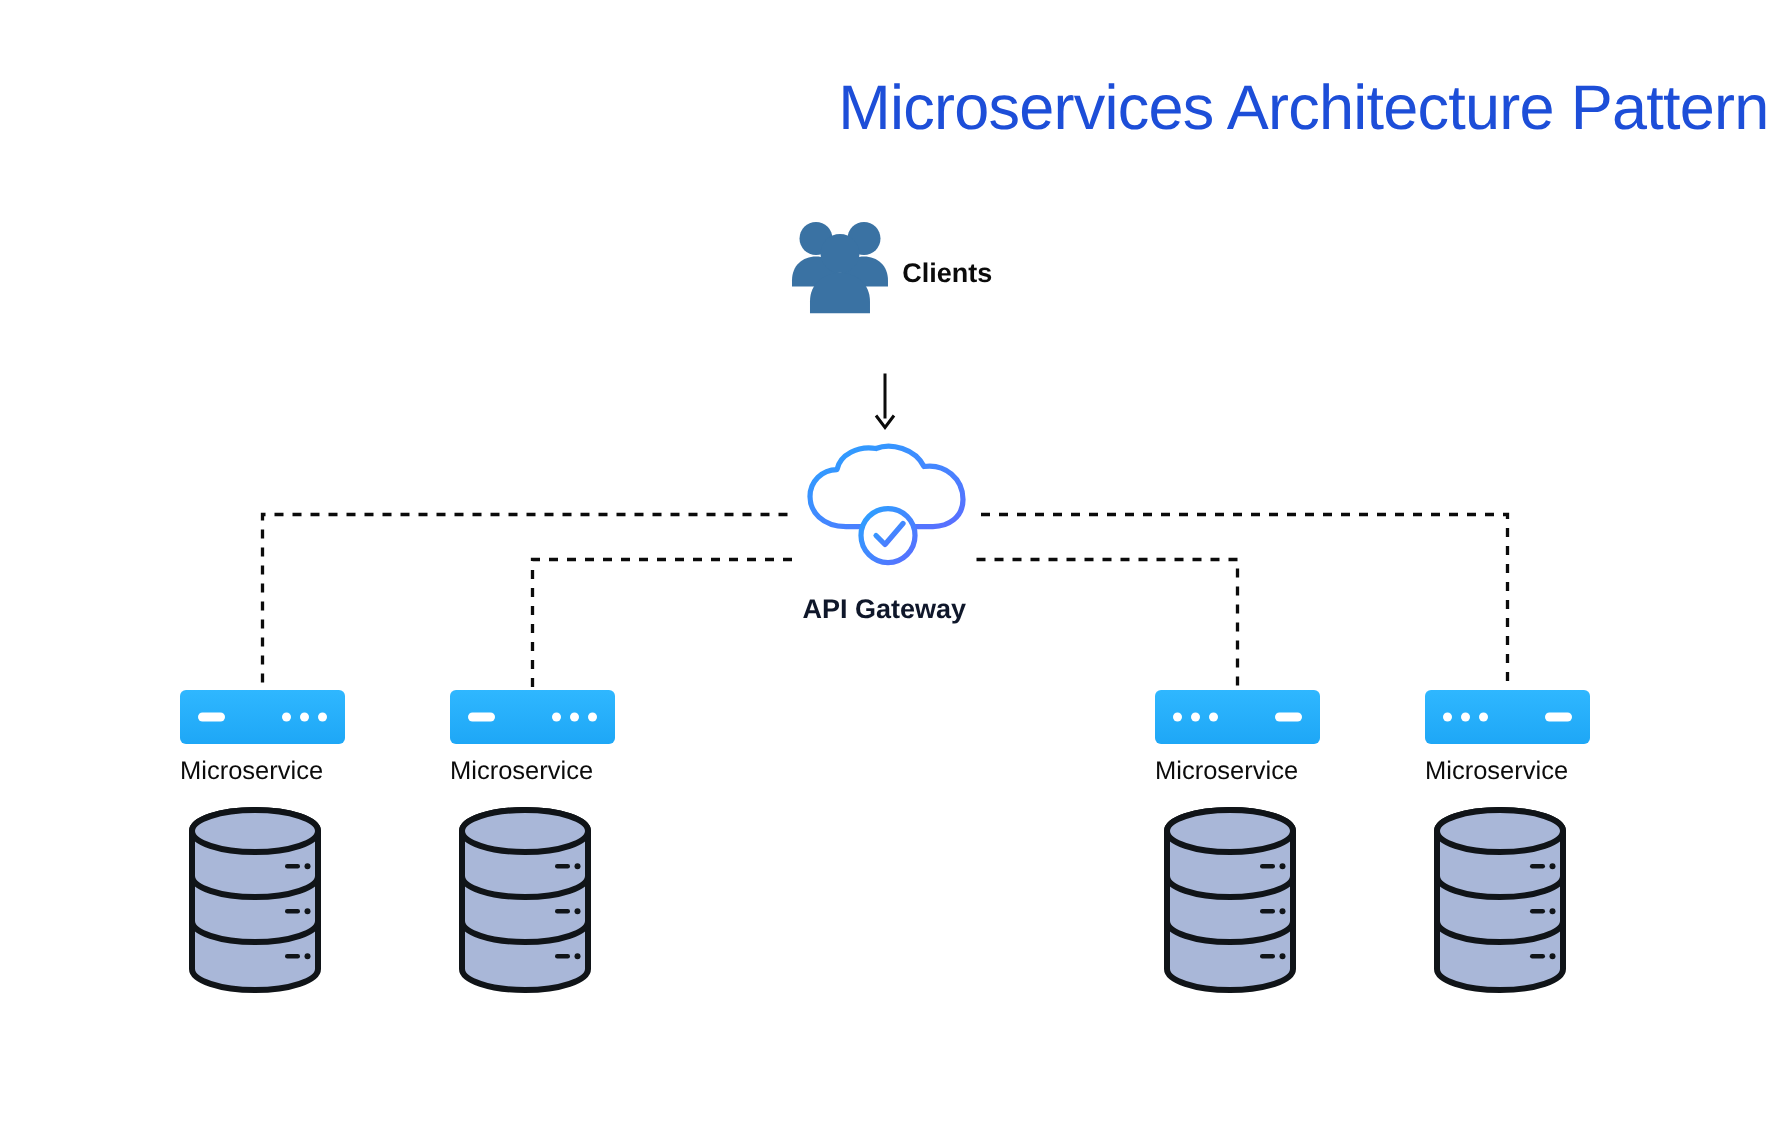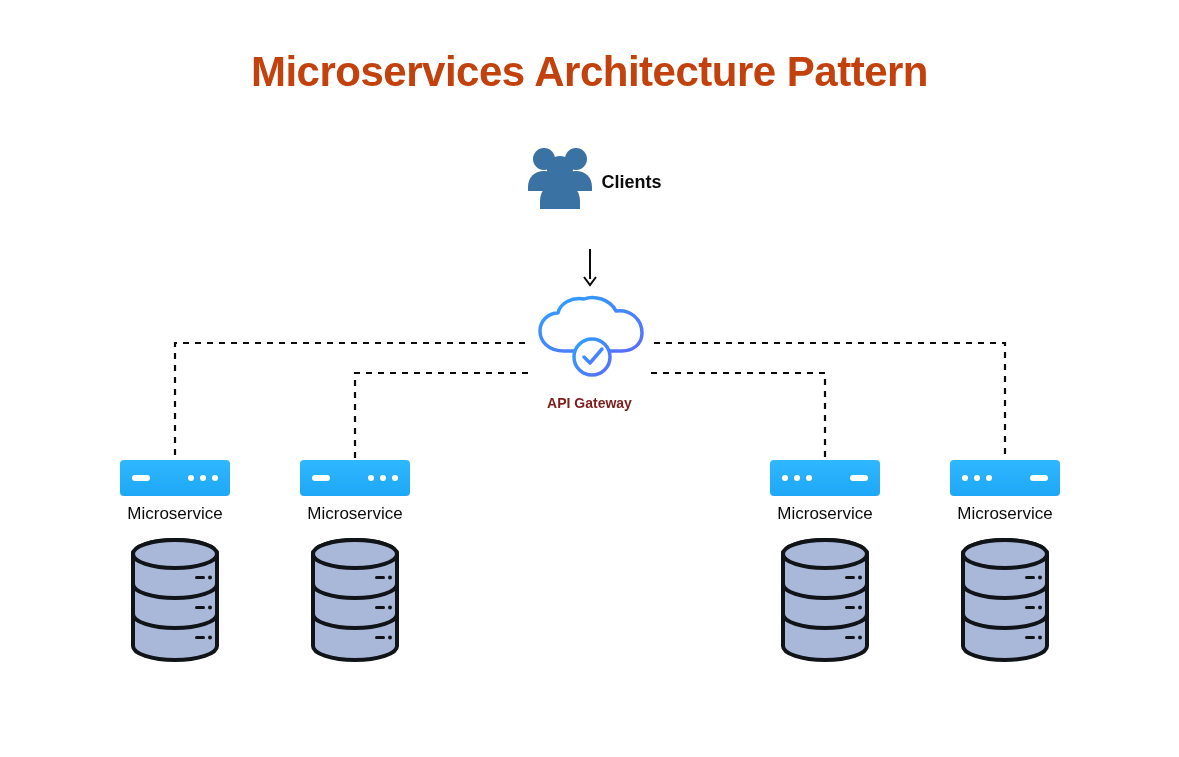--- a/index.html
+++ b/index.html
@@ -9,24 +9,24 @@
     background: #fff;
     font-family: -apple-system, BlinkMacSystemFont, "Segoe UI", Helvetica, Arial, sans-serif;
     position: relative;
     overflow: hidden;
   }
   .title {
     position: absolute;
     top: 48px;
     left: 0;
     width: 100%;
-    text-align: center;
+    text-align: right;
     font-size: 42px;
-    font-weight: 700;
-    color: #c2410c;
+    font-weight: 400;
+    color: #1d4ed8;
     letter-spacing: -0.5px;
   }
   .clients {
     position: absolute;
     top: 145px;
     left: 50%;
     transform: translateX(-50%);
     display: flex;
     flex-direction: row;
     align-items: center;
@@ -47,29 +47,28 @@
     position: absolute;
     top: 295px;
     left: 50%;
     transform: translateX(-50%);
     display: flex;
     flex-direction: column;
     align-items: center;
   }
   .gateway-label {
     margin-top: 6px;
-    font-size: 14px;
+    font-size: 18px;
     font-weight: 600;
-    color: #7f1d1d;
+    color: #0f172a;
   }
   .service {
     position: absolute;
     display: flex;
     flex-direction: column;
-    align-items: center;
   }
   .service-box {
     width: 110px;
     height: 36px;
     border-radius: 4px;
     background: linear-gradient(180deg, #2fb7ff 0%, #1ea7f6 100%);
     display: flex;
     align-items: center;
     padding: 0 12px;
     gap: 6px;

